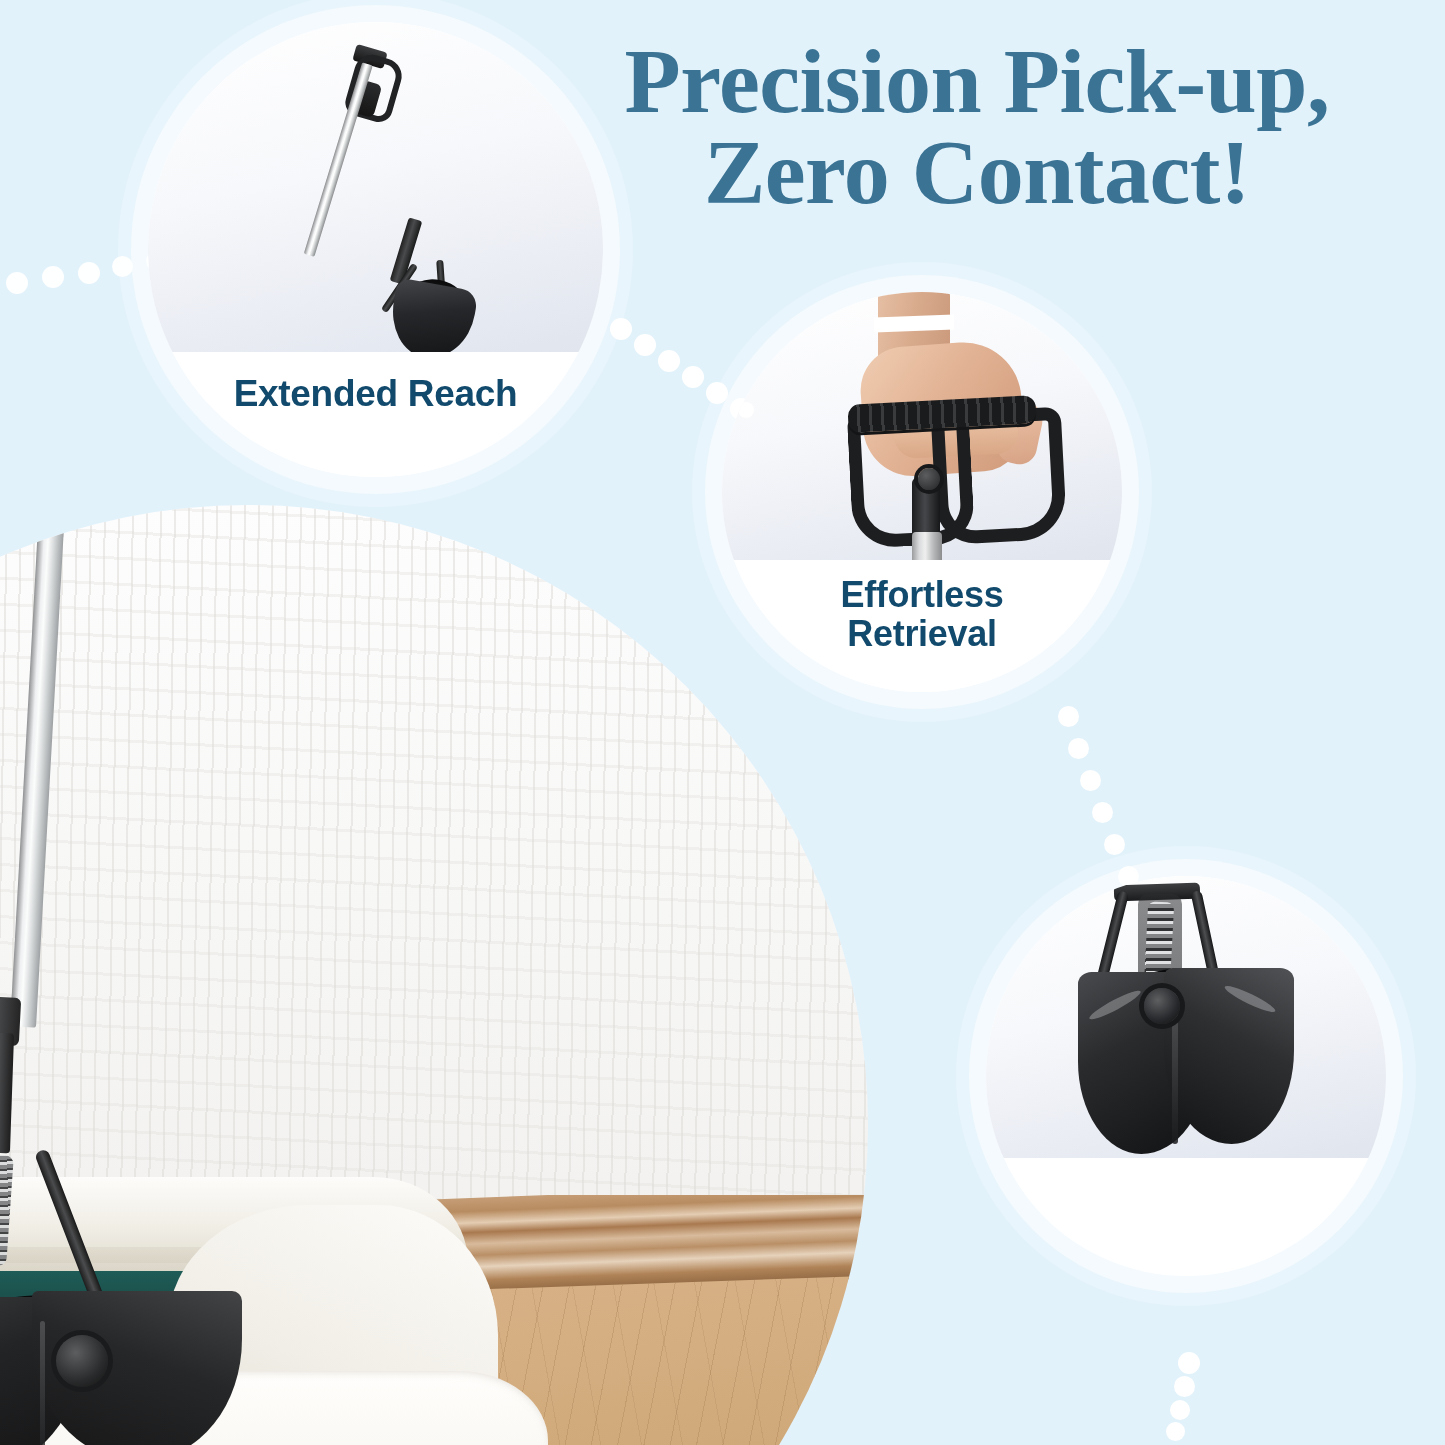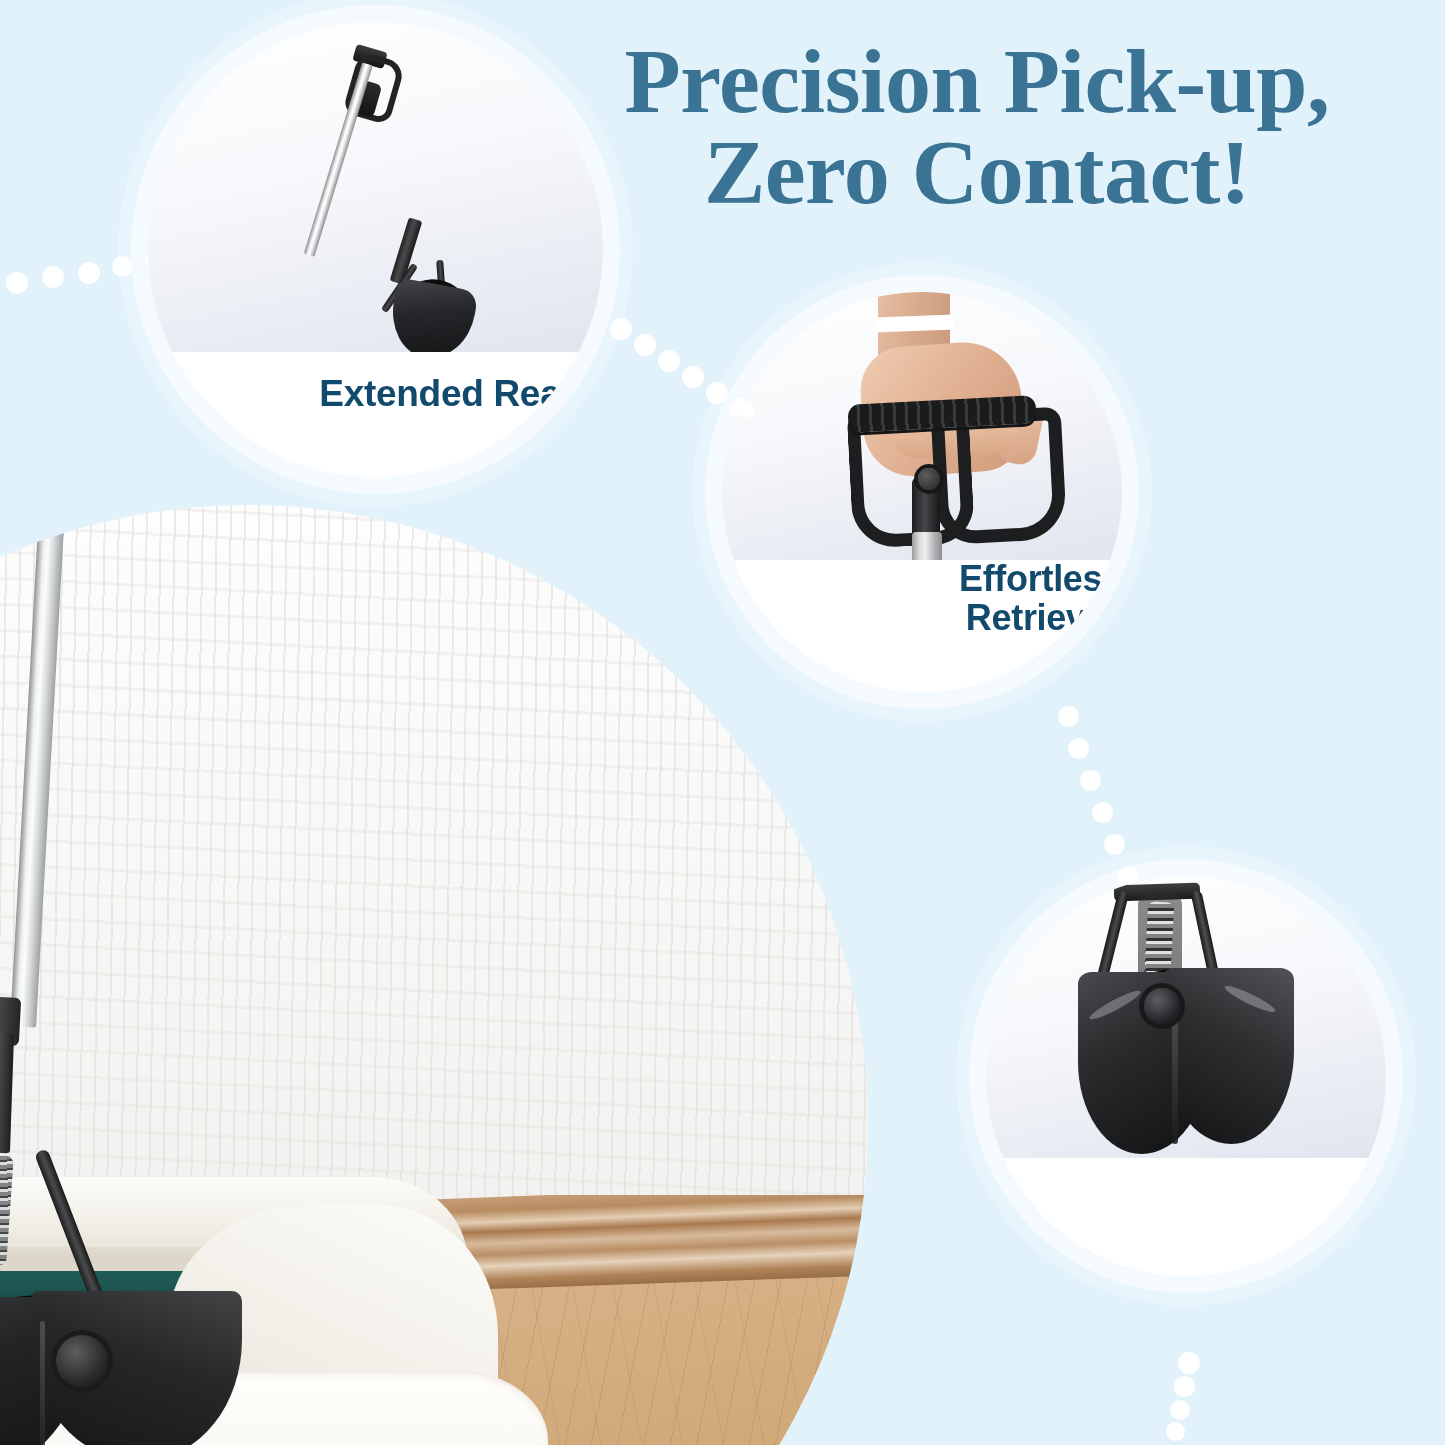--- a/index.html
+++ b/index.html
@@ -118,21 +118,21 @@
   .h-seam{position:absolute;left:412px;top:816px;width:5px;height:150px;
     background:linear-gradient(180deg,#56585a,#1b1c1d);opacity:.8;border-radius:3px;}
 
   
   .bubble{position:absolute;border-radius:50%;overflow:hidden;
     background:#ffffff;
     box-shadow:0 0 0 17px rgba(255,255,255,.52), 0 0 0 30px rgba(255,255,255,.22);}
   .bub-photo{position:absolute;left:0;right:0;top:0;overflow:hidden;
     background:linear-gradient(168deg,#ffffff 0%, #f7f8fb 44%, #e9ecf3 78%, #e0e5ee 100%);}
   .bub-cap{position:absolute;left:0;right:0;bottom:0;background:#ffffff;
-    display:flex;align-items:flex-start;justify-content:flex-end;}
+    display:flex;align-items:flex-start;justify-content:center;}
   .bub-cap span{
     display:block;text-align:center;
     color:#114a6c;font-weight:700;line-height:1.08;
     letter-spacing:-0.3px;white-space:pre-line;}
 
   
   #bubble1{left:148px;top:22px;width:455px;height:455px;}
   #bubble1 .bub-photo{height:330px;}
   #bubble1 .bub-cap{height:125px;}
   #bubble1 .bub-cap span{font-size:37px;padding-top:22px;}
@@ -159,21 +159,21 @@
     background:linear-gradient(165deg,#45464a 0%, #26272a 40%, #121314 100%);
     border-radius:14px 18px 44px 40px/14px 18px 52px 52px;transform:rotate(10deg);}
   .b1-mouth{position:absolute;left:262px;top:258px;width:56px;height:26px;
     background:linear-gradient(180deg,#0b0b0c,#202122);border-radius:50%/70% 70% 30% 30%;
     transform:rotate(12deg);}
 
   
   #bubble2{left:722px;top:292px;width:400px;height:400px;}
   #bubble2 .bub-photo{height:268px;}
   #bubble2 .bub-cap{height:132px;}
-  #bubble2 .bub-cap span{font-size:36px;padding-top:0;}
+  #bubble2 .bub-cap span{font-size:36px;padding-top:16px;}
   .b2-arm{position:absolute;left:156px;top:-6px;width:72px;height:110px;
     background:linear-gradient(100deg,#e6bfa4 0%, #d8aa8c 48%, #c9977a 100%);
     border-radius:10px 10px 22px 22px;}
   .b2-cuff{position:absolute;left:152px;top:24px;width:80px;height:15px;background:#ffffff;
     transform:rotate(-2deg);}
   .b2-hand{position:absolute;left:140px;top:52px;width:160px;height:130px;
     background:linear-gradient(130deg,#f0cdb2 0%, #e2b294 46%, #cf9a7a 100%);
     border-radius:44px 58px 42px 50px;transform:rotate(-4deg);}
   .b2-thumb{position:absolute;left:278px;top:108px;width:40px;height:64px;
     background:linear-gradient(160deg,#eec5a9,#d6a184);border-radius:20px 22px 18px 18px;

